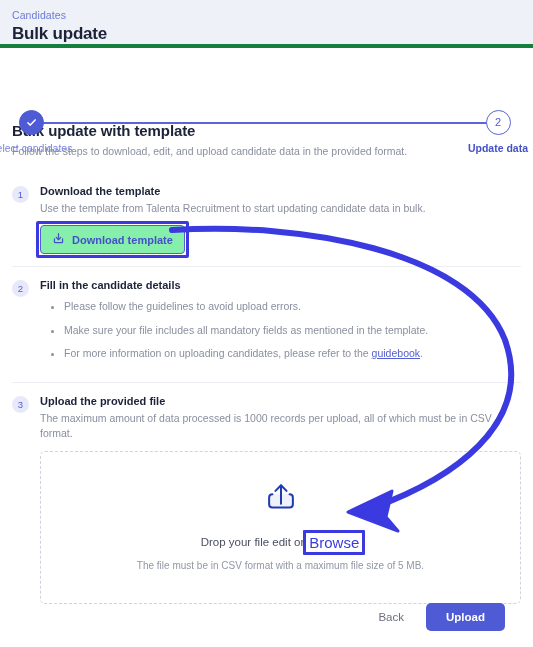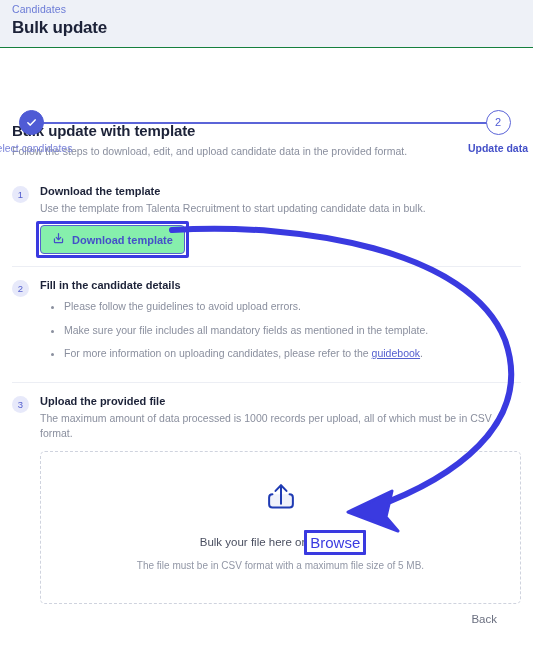--- a/index.html
+++ b/index.html
@@ -12,22 +12,22 @@
     background: #ffffff;
     font-family: "Liberation Sans", sans-serif;
     color: #2d3142;
     overflow: hidden;
     position: relative;
   }
 
   
   .page-header {
     background: #eef1f7;
-    border-bottom: 1px solid #15803d;
-    padding: 2px 12px 10px 12px;
+    border-bottom: 4px solid #15803d;
+    padding: 8px 12px 10px 12px;
     box-sizing: border-box;
     height: 48px;
   }
   .breadcrumb {
     font-size: 10.5px;
     color: #6b7bd6;
     line-height: 14px;
     letter-spacing: .1px;
   }
   .page-title {
@@ -343,32 +343,33 @@
 
       <div class="dropzone">
         <div class="dz-icon">
           <svg width="38" height="38" viewBox="0 0 40 40">
             <path d="M11 17 Q7.5 17 7.5 20.5 L7.5 27.5 Q7.5 31 11 31 L29 31 Q32.5 31 32.5 27.5 L32.5 20.5 Q32.5 17 29 17" fill="#f0f2fb" stroke="#1f3bb3" stroke-width="2.1" stroke-linecap="round"></path>
             <path d="M20 27 L20 8" stroke="#1f3bb3" stroke-width="2.1" stroke-linecap="round" fill="none"></path>
             <path d="M14.2 13.6 L20 7.6 L25.8 13.6" stroke="#1f3bb3" stroke-width="2.1" stroke-linecap="round" stroke-linejoin="round" fill="none"></path>
           </svg>
         </div>
         <div class="dz-main">
-          <span>Bulk your file here or</span>
+          <span>Drop your file edit or</span>
           <span class="browse-wrap">
             <a href="#" class="browse-link">Browse</a>
             <span class="browse-annot"></span>
           </span>
         </div>
         <div class="dz-sub">The file must be in CSV format with a maximum file size of 5 MB.</div>
       </div>
     </div>
   </div>
 </div>
 
 <div class="footer">
   <button class="btn-back">Back</button>
+  <button class="btn-upload">Upload</button>
 </div>
 
 <svg class="arrow-overlay" viewBox="0 0 533 647">
   <path d="M172 230 C 300 222, 470 250, 505 340 C 535 425, 450 480, 372 508" fill="none" stroke="#3a3ae0" stroke-width="6" stroke-linecap="round"></path>
   <path d="M348 512 L 392 491 L 386 517 L 398 531 Z" fill="#3a3ae0" stroke="#3a3ae0" stroke-width="3" stroke-linejoin="round"></path>
 </svg>
 
 </body></html>

